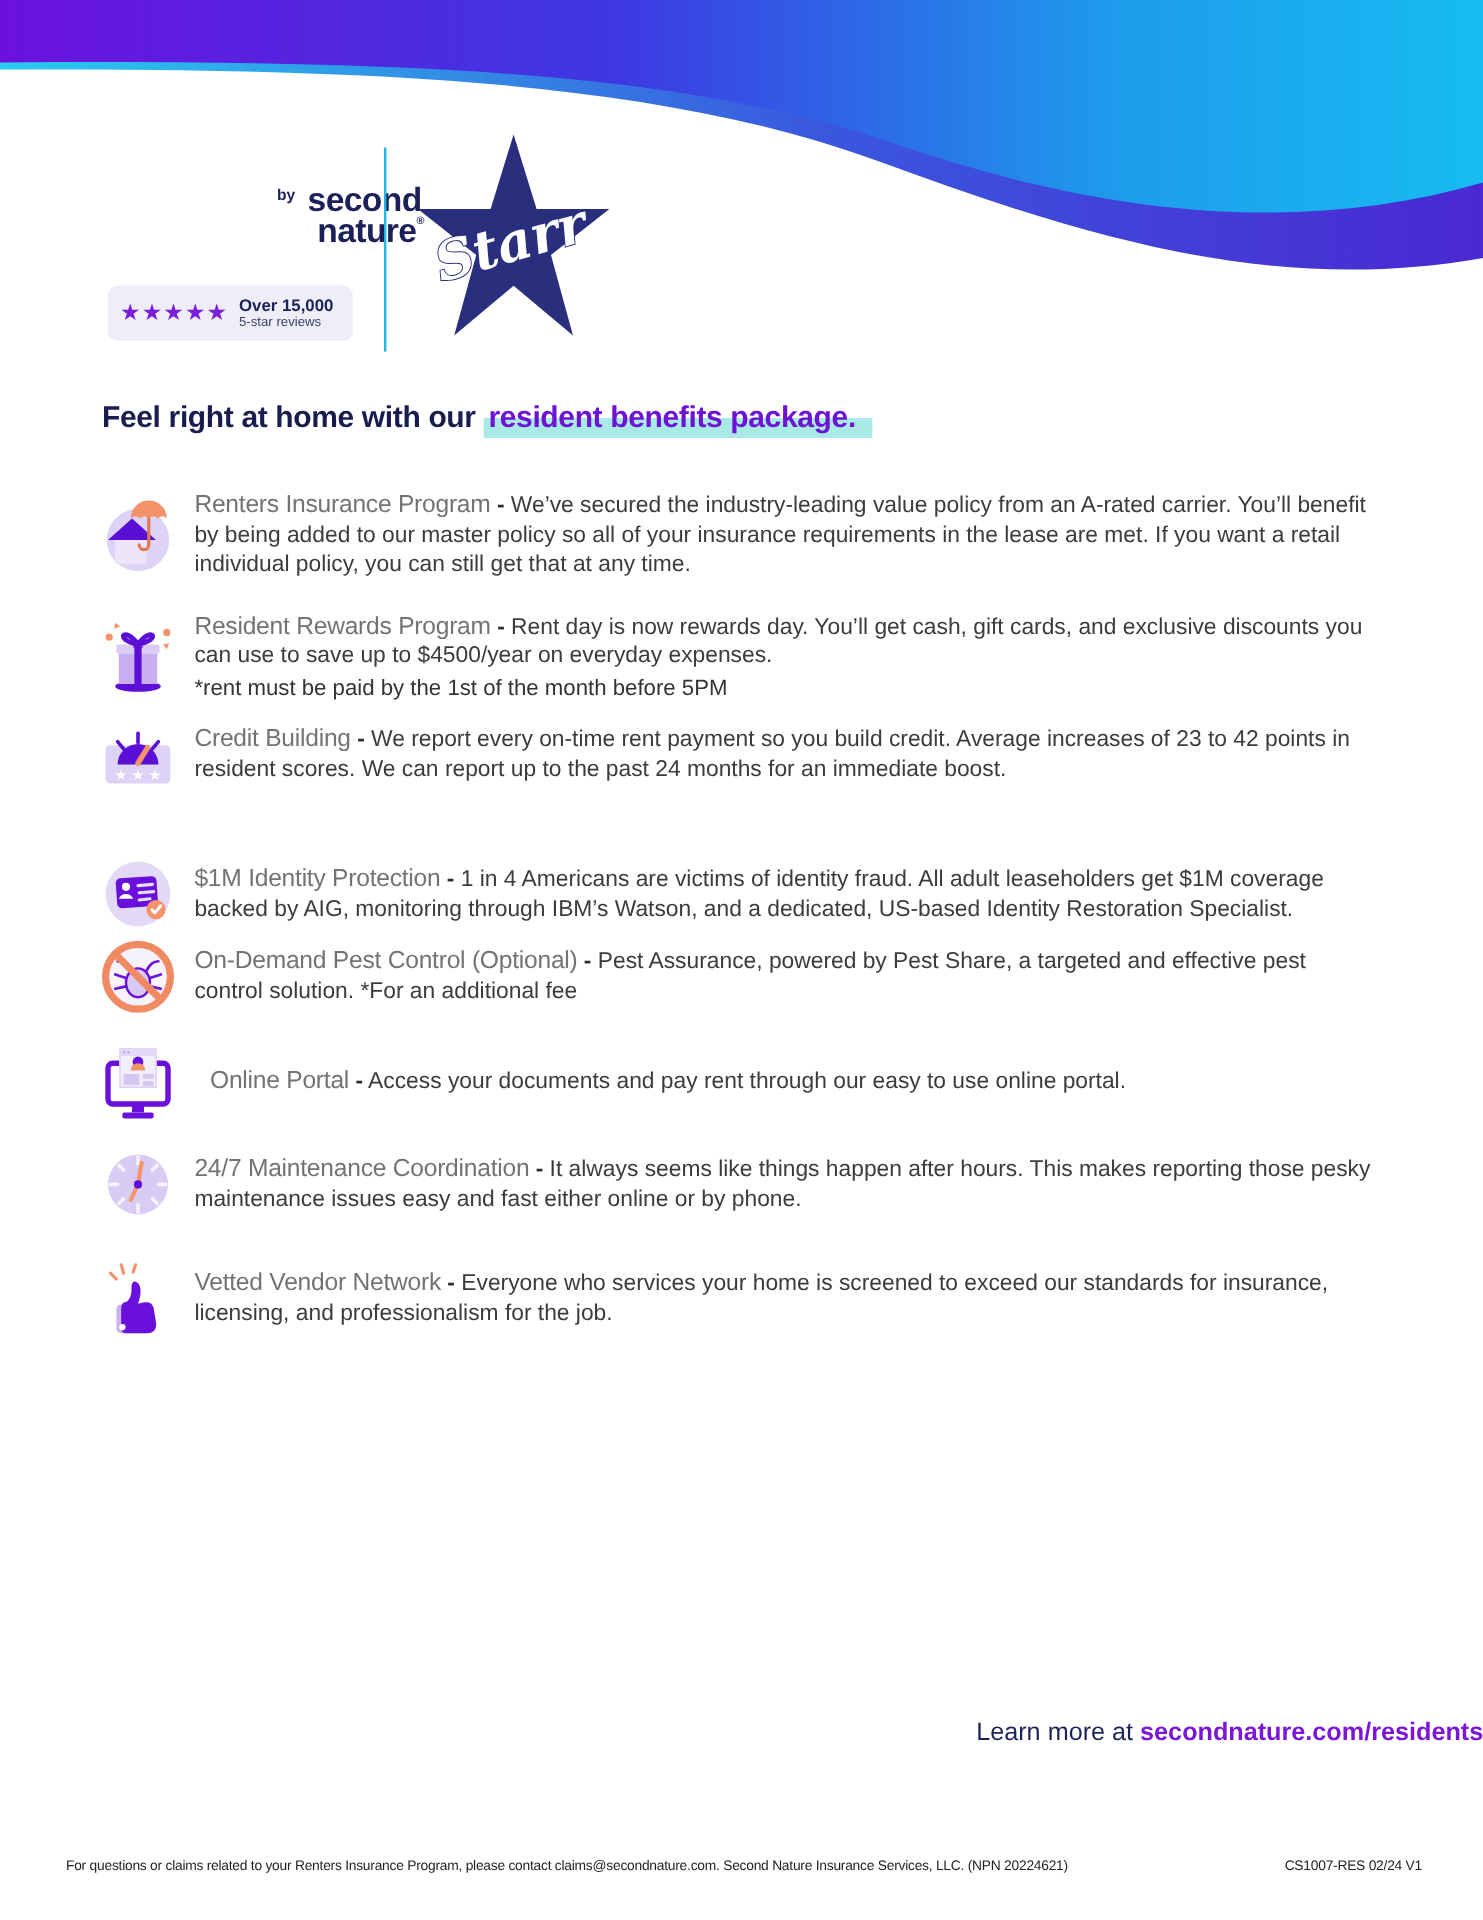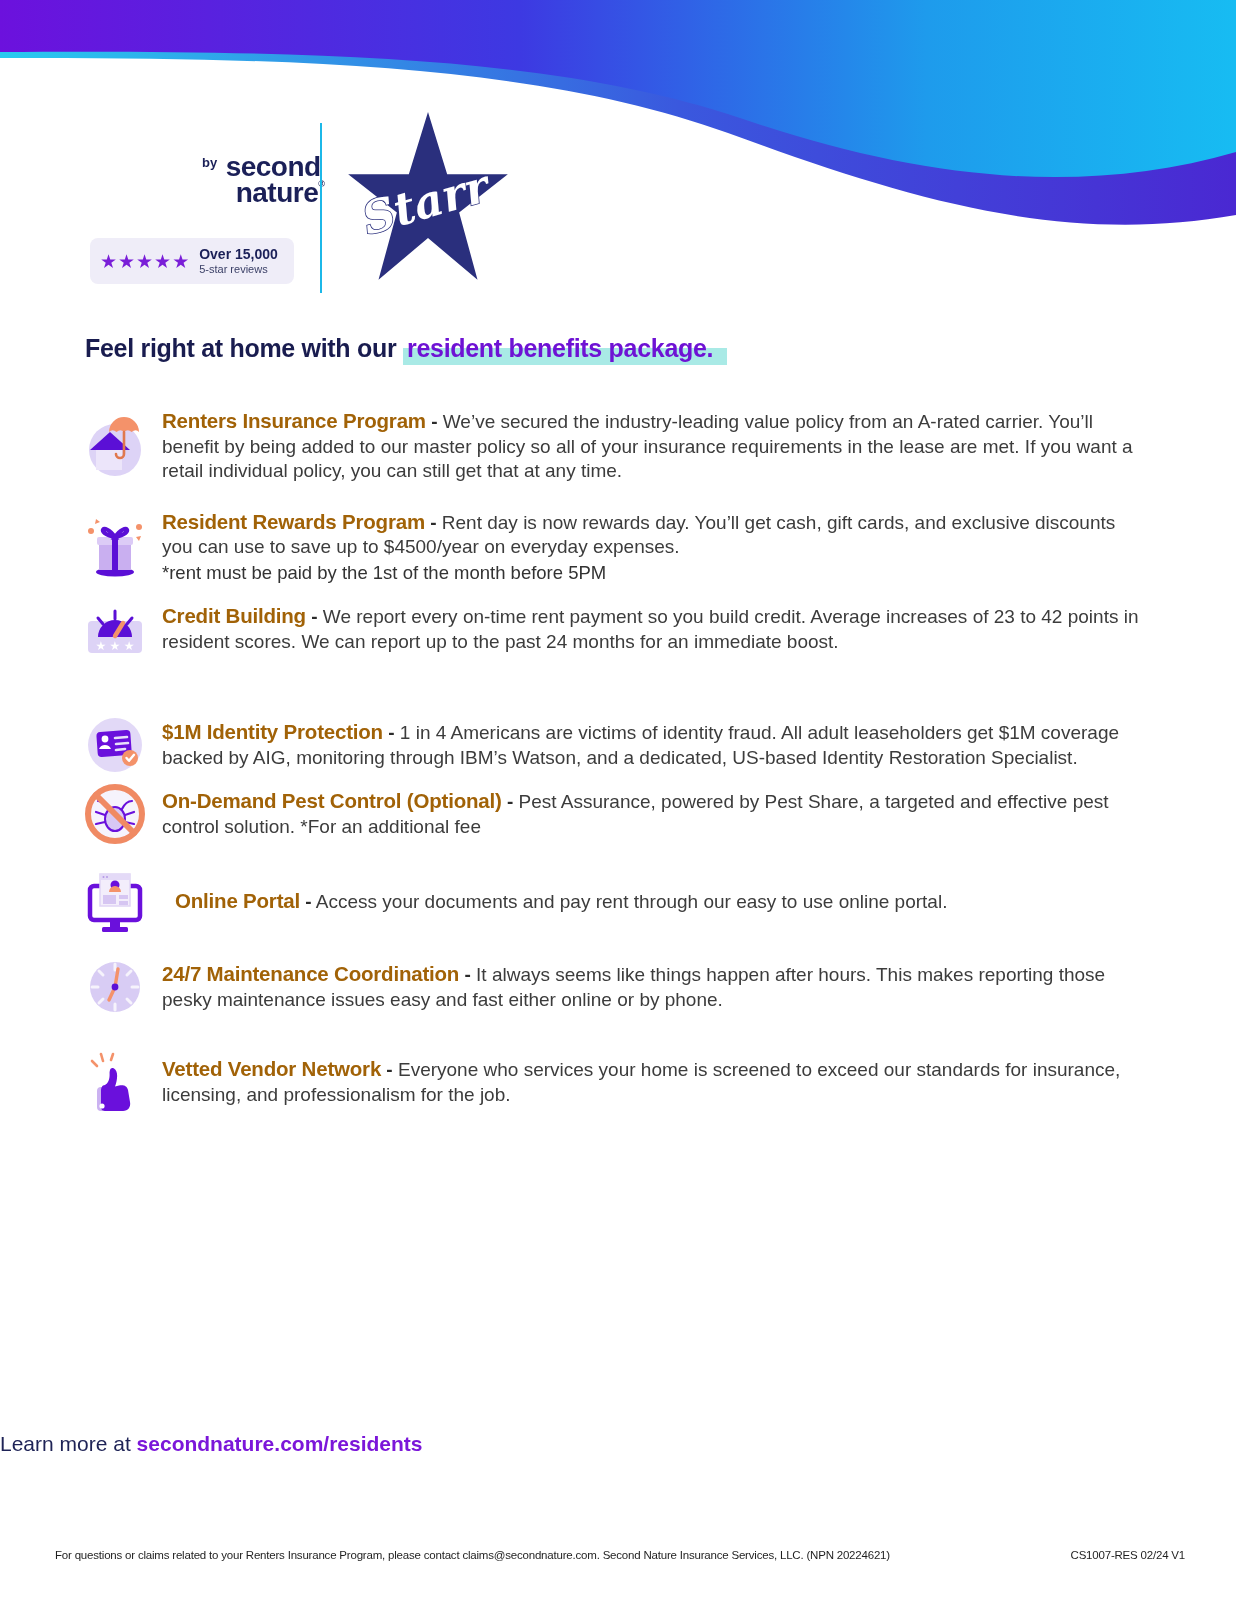--- a/index.html
+++ b/index.html
@@ -11,21 +11,21 @@
   }
 
   
   .wave-wrap { position:absolute; top:0; left:0; width:1236px; height:232px; }
   .wave-wrap svg { display:block; width:100%; height:100%; }
 
   
   .logo-row { position:absolute; top:118px; left:86px; width:520px; height:180px; }
   .rbp-badge { position:absolute; top:8px; left:0; width:104px; height:104px; }
   .rbp-badge svg { display:block; }
-  .by-brand { position:absolute; top:36px; left:116px; width:180px; line-height:1; }
+  .by-brand { position:absolute; top:36px; left:116px; width:180px; line-height:1;text-align:center; }
   .by-label { font-size:13px; font-weight:600; color:#1b2058; vertical-align:top; position:relative; top:2px; }
   .brand-words { display:inline-block; margin-left:4px; }
   .brand-w1, .brand-w2 { font-size:28px; font-weight:800; color:#1b2058; letter-spacing:-0.5px; line-height:0.92; }
   .brand-w2 { padding-left:10px; }
   .brand-reg { font-size:9px; font-weight:700; color:#1b2058; vertical-align:top; }
 
   .rating-pill {
     position:absolute; top:120px; left:4px; width:204px; height:46px;
     background:#efedf8; border-radius:8px; display:flex; align-items:center; padding:0 10px;
   }
@@ -44,36 +44,36 @@
   .heading .h-prefix { color:#191c4f; font-weight:600; }
   .heading .h-highlight {
     color:#6e12d4; font-weight:700; padding:0 14px 3px 4px;
     background:linear-gradient(to bottom, transparent 46%, #a9eae6 46%, #a9eae6 100%);
   }
 
   
   .benefit { position:absolute; left:82px; width:1075px; display:flex; align-items:center; }
   .b-icon { flex:0 0 66px; display:flex; justify-content:center; }
   .b-body { margin-left:14px; width:985px; font-size:19px; line-height:1.3; color:#3c3c3c; }
-  .b-title { font-size:20.5px; font-weight:700; color:#a16207; letter-spacing:-0.2px; }
+  .b-title { font-size:20.5px; font-weight:400; color:#737373; letter-spacing:-0.2px; }
   .b-sep { font-weight:700; color:#2b2b2b; }
   .b-note { font-size:18.5px; color:#333333; margin-top:1px; }
   .b-note:empty { display:none; }
 
   .row-1 { top:400px; height:92px; }
   .row-2 { top:501px; height:92px; }
   .row-3 { top:596px; height:66px; }
   .row-4 { top:710px; height:70px; }
   .row-5 { top:778px; height:72px; }
   .row-6 { top:865px; height:72px;gap:13px; }
   .row-7 { top:951px; height:72px; }
   .row-8 { top:1046px; height:72px; }
 
   
-  .learn-more { position:absolute; top:1432px; left:0; width:100%; text-align:left; font-size:21px; }
+  .learn-more { position:absolute; top:1432px; left:0; width:100%; text-align:right; font-size:21px; }
   .lm-prefix { color:#1e2356; font-weight:500; }
   .lm-link { color:#7b16d9; font-weight:700; text-decoration:none; }
 
   .fine-print { position:absolute; top:1549px; left:55px; width:1130px; display:flex; justify-content:space-between; font-size:11.5px; color:#1f1f1f; letter-spacing:-0.2px; }
   .fp-left { max-width:900px; }
 </style>
 </head>
 <body>
 
 <div class="page">

